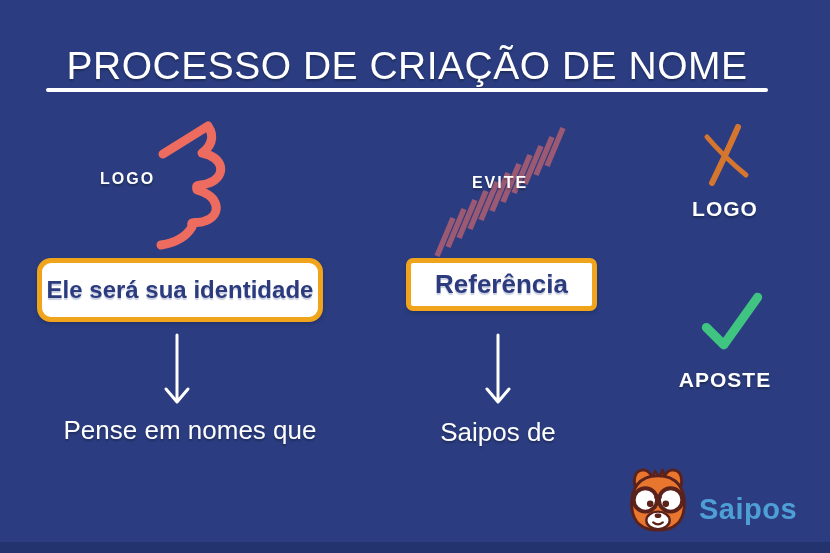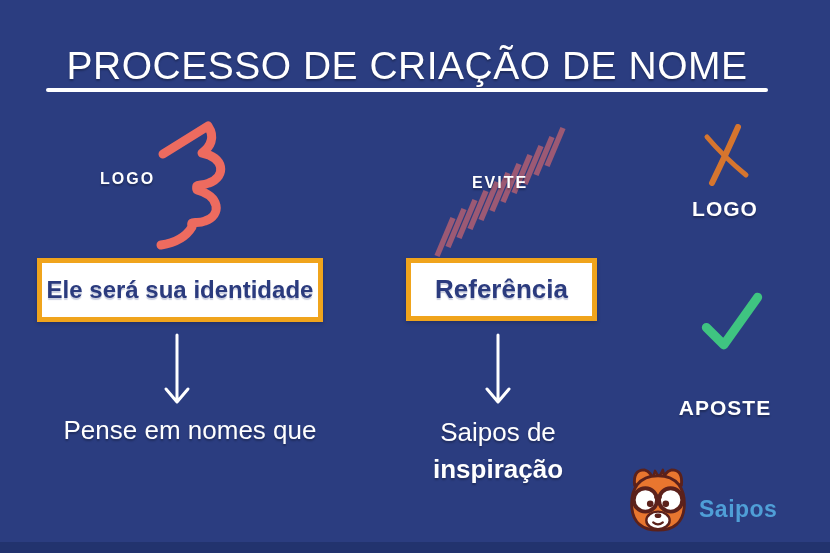--- a/index.html
+++ b/index.html
@@ -55,21 +55,21 @@
   }
   
   .squiggle-path{stroke:var(--coral); fill:none; stroke-width:9; stroke-linecap:round; stroke-linejoin:round;}
   .hatch-line{stroke:var(--hatch); stroke-width:5.5; opacity:0.92;}
   .x-stroke{stroke:var(--x-mark); fill:none; stroke-linecap:round;}
   .check-stroke{stroke:var(--check); fill:none; stroke-width:10; stroke-linecap:round; stroke-linejoin:round;}
   .arrow-stroke{stroke:#FFFFFF; fill:none; stroke-width:3; stroke-linecap:round; stroke-linejoin:round;}
   
   .brand-wrap{left:626px; top:464px; display:flex; align-items:center; gap:9px;}
   .brand-name{
-    color:var(--saipos-blue); font-size:23px; font-weight:800; letter-spacing:0.5px;margin-top:20px;
+    color:var(--saipos-blue); font-size:29px; font-weight:800; letter-spacing:0.5px;margin-top:20px;
   }
   .bottom-strip{left:0; bottom:0; width:830px; height:11px; background:var(--bottom-strip);}
 </style>
 </head>
 <body>
 
 <div class="canvas">
 
   <div class="abs title-wrap">
     <div class="page-title">PROCESSO DE CRIAÇÃO DE NOME</div>
@@ -81,21 +81,21 @@
   <svg class="abs" style="left:150px; top:116px;" width="92" height="138" viewBox="0 0 92 138" aria-hidden="true">
     <path class="squiggle-path" d="M 13,38 L 58,10
          C 66,22 60,31 52,37
          C 74,41 77,60 59,67
          C 50,71 45,66 47,74
          C 70,80 72,99 55,105
          C 46,109 40,103 42,111
          C 36,121 24,127 11,129"></path>
   </svg>
 
-  <div class="abs value-box box-1" style="left:37px; top:258px; width:286px; height:64px;">
+  <div class="abs value-box box-1" style="left:37px; top:258px; width:286px; height:64px;border-radius:14px;">
     <span>Ele será sua identidade</span>
   </div>
 
   <svg class="abs" style="left:159px; top:333px;" width="36" height="74" viewBox="0 0 36 74" aria-hidden="true">
     <path class="arrow-stroke" d="M 18,2 L 18,68 M 7,56 L 18,69 L 29,56"></path>
   </svg>
 
   <div class="abs caption" style="left:50px; top:412px; width:280px;">
     <div>Pense em nomes que</div>
   </div>
@@ -109,47 +109,46 @@
     <line class="hatch-line" x1="60" y1="89" x2="76" y2="51"></line>
     <line class="hatch-line" x1="71" y1="80" x2="87" y2="42"></line>
     <line class="hatch-line" x1="82" y1="71" x2="98" y2="33"></line>
     <line class="hatch-line" x1="93" y1="62" x2="109" y2="24"></line>
     <line class="hatch-line" x1="104" y1="53" x2="120" y2="15"></line>
     <line class="hatch-line" x1="115" y1="44" x2="131" y2="6"></line>
   </svg>
 
   <div class="abs col-label" style="left:435px; top:174px; width:130px; text-align:center;">EVITE</div>
 
-  <div class="abs value-box box-2" style="left:406px; top:258px; width:191px; height:63px;">
+  <div class="abs value-box box-2" style="left:406px; top:258px; width:191px; height:53px;border-radius:7px;">
     <span>Referência</span>
   </div>
 
   <svg class="abs" style="left:480px; top:333px;" width="36" height="74" viewBox="0 0 36 74" aria-hidden="true">
     <path class="arrow-stroke" d="M 18,2 L 18,68 M 7,56 L 18,69 L 29,56"></path>
   </svg>
 
   <div class="abs caption" style="left:413px; top:414px; width:170px;">
     <div>Saipos de</div>
-    <div class="bold">inspiração</div>
   </div>
 
   <svg class="abs" style="left:700px; top:124px;" width="52" height="62" viewBox="0 0 52 62" aria-hidden="true">
     <path class="x-stroke" style="stroke-width:6" d="M 38,3 Q 27,28 12,59"></path>
     <path class="x-stroke" style="stroke-width:5" d="M 7,13 Q 24,33 46,51"></path>
   </svg>
 
   <div class="abs tip-text" style="left:645px; top:193px; width:160px;">
     <div>LOGO</div>
   </div>
 
   <svg class="abs" style="left:700px; top:290px;" width="64" height="64" viewBox="0 0 70 66" aria-hidden="true">
     <path class="check-stroke" d="M 7,39 L 26,58 L 63,6"></path>
   </svg>
 
-  <div class="abs tip-text" style="left:630px; top:364px; width:190px;margin-top:28px;">
+  <div class="abs tip-text" style="left:630px; top:364px; width:190px;">
     <div>APOSTE</div>
   </div>
 
   <div class="abs brand-wrap">
     <svg width="64" height="70" viewBox="0 0 64 72" aria-hidden="true">
 
       <path d="M 8,22 Q 6,6 18,6 Q 26,8 26,18 Z" fill="var(--mascot-orange)" stroke="var(--mascot-outline)" stroke-width="3" stroke-linejoin="round"></path>
       <path d="M 56,22 Q 58,6 46,6 Q 38,8 38,18 Z" fill="var(--mascot-orange)" stroke="var(--mascot-outline)" stroke-width="3" stroke-linejoin="round"></path>
 
       <path d="M 26,16 L 29,7 L 33,14 L 37,6 L 39,16 Z" fill="var(--mascot-orange)" stroke="var(--mascot-outline)" stroke-width="2.5" stroke-linejoin="round"></path>

